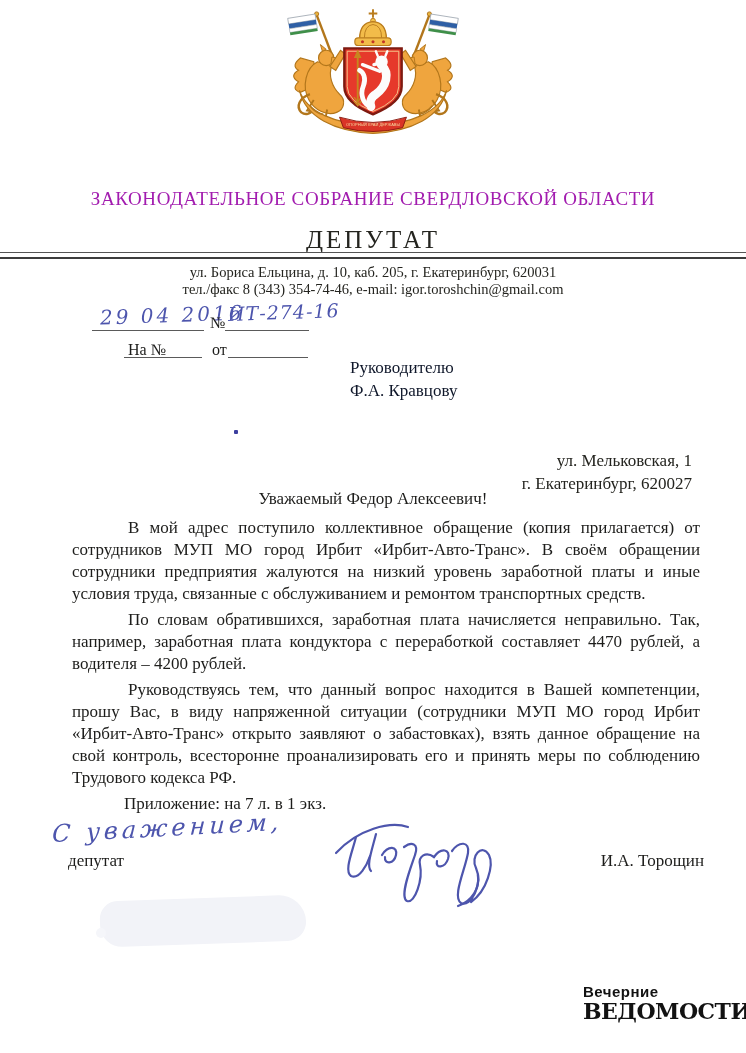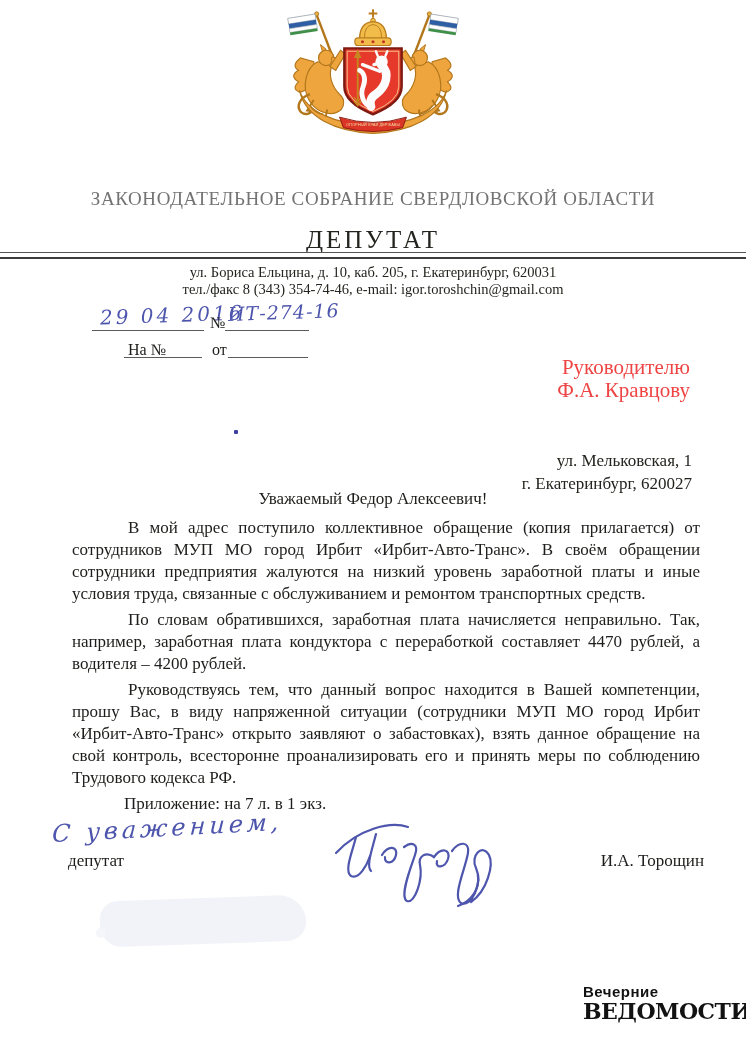--- a/index.html
+++ b/index.html
@@ -9,21 +9,21 @@
     margin:0 auto;
     background:#ffffff;
     font-family:"Liberation Serif", serif;
     color:#1d1d1b;
     overflow:hidden;
   }
   
   .arms{position:absolute;left:287px;top:5px;width:172px;height:146px;}
   .org-name{
     position:absolute;left:0;top:188px;width:100%;
-    text-align:center;font-size:19px;letter-spacing:.6px;color:#737373;
+    text-align:center;font-size:19px;letter-spacing:.6px;color:#a21caf;
   }
   .role-title{
     position:absolute;left:0;top:226px;width:100%;
     text-align:center;font-size:25px;letter-spacing:3px;color:#24241f;
   }
   .rule{
     position:absolute;left:0;top:252px;width:746px;height:4px;
     border-top:1.5px solid #555;border-bottom:2.5px solid #3c3c3c;
   }
   .addr-line{position:absolute;left:0;top:264px;width:100%;text-align:center;font-size:14.5px;color:#24241f;}
@@ -37,21 +37,21 @@
   .hw-num{position:absolute;left:228px;top:301px;font-size:19px;letter-spacing:1px;transform:rotate(-2deg);}
   .u2{position:absolute;left:225px;top:330px;width:84px;border-bottom:1.5px solid #5a5a5a;}
   .reply-label{position:absolute;left:93px;top:341px;font-size:16px;margin-left:35px;}
   .u3{position:absolute;left:124px;top:357px;width:78px;border-bottom:1.5px solid #5a5a5a;}
   .from-label{position:absolute;left:212px;top:341px;font-size:16px;}
   .u4{position:absolute;left:228px;top:357px;width:80px;border-bottom:1.5px solid #5a5a5a;}
 
   
   .recipient{
     position:absolute;right:56px;top:356px;width:340px;
-    text-align:right;font-size:21px;line-height:23px;color:#ef4444;
+    text-align:left;font-size:17px;line-height:23px;color:#0f172a;
   }
   .recipient-addr{
     position:absolute;right:54px;top:449px;width:340px;
     text-align:right;font-size:17px;line-height:23px;color:#24241f;
   }
   .ink-dot{position:absolute;left:234px;top:430px;width:4px;height:4px;background:#3c3f9f;border-radius:1px;}
 
   
   .salutation{position:absolute;left:0;top:489px;width:100%;text-align:center;font-size:17px;color:#1d1d1b;}
   .letter-body{

